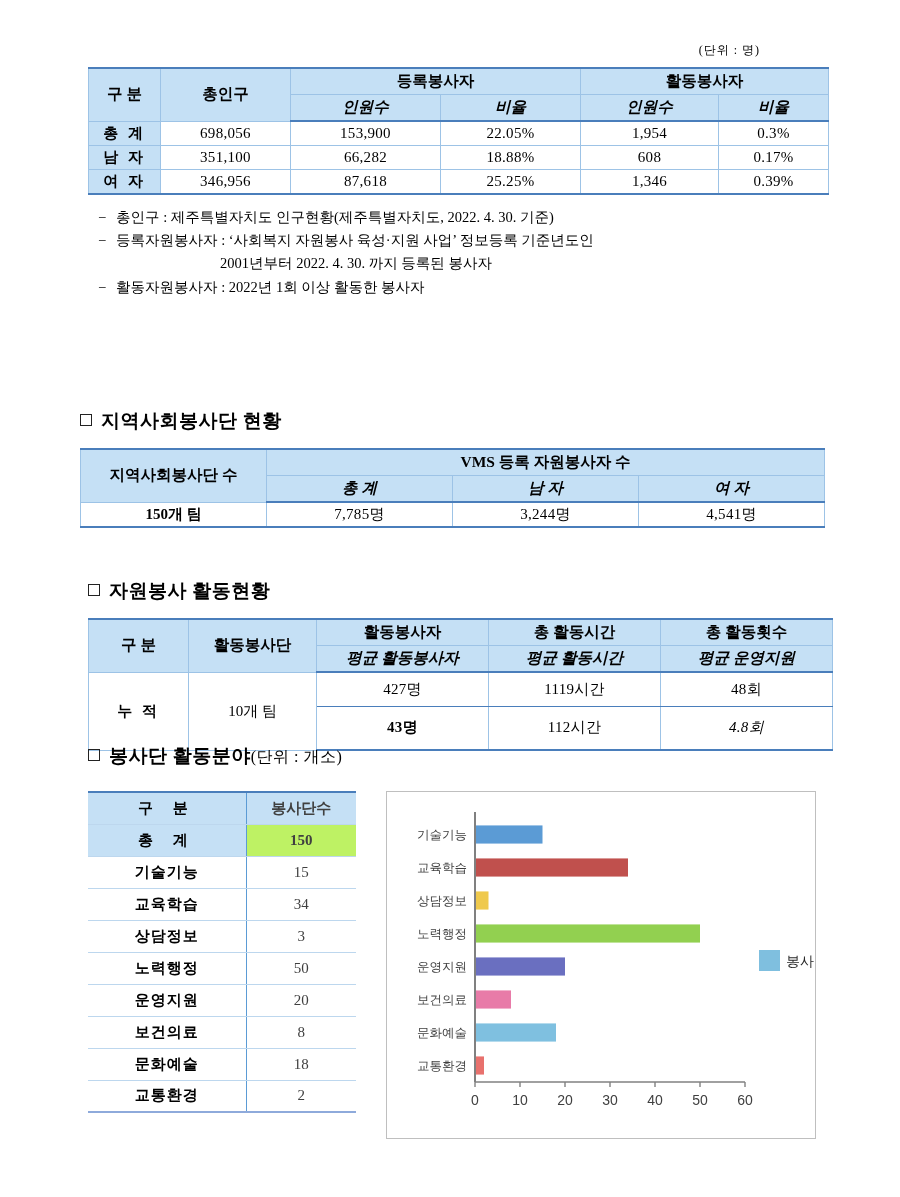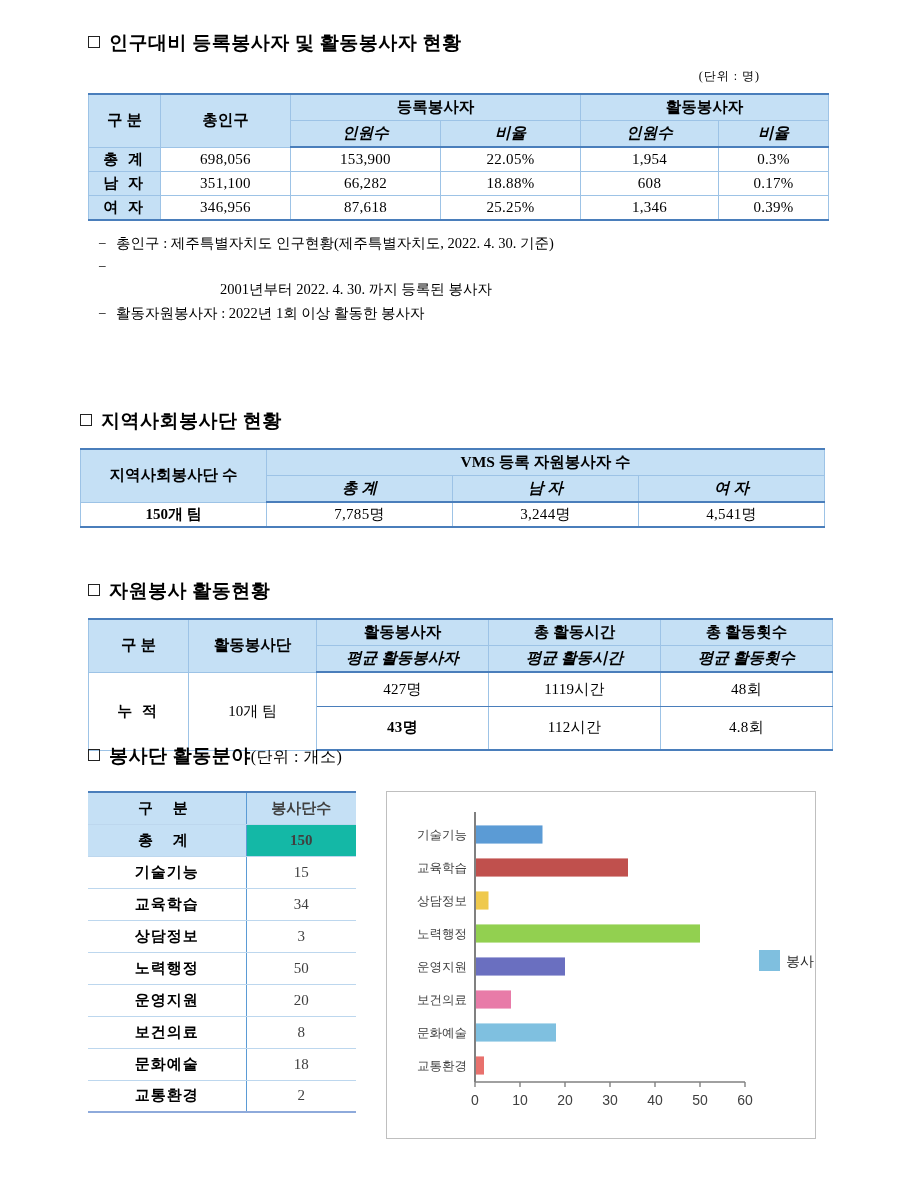--- a/index.html
+++ b/index.html
@@ -90,21 +90,21 @@
     border-left: none; border-right: none;
     border-top: 1px solid #BDD7EE;
     border-bottom: 1px solid #BDD7EE;
     text-align: center; vertical-align: middle;
     height: 32px;
     padding: 0 4px;
   }
   table.cat .c1 { border-right: 1.6px solid #5B9BD5; font-weight: bold; letter-spacing: 1px; }
   table.cat .hdr .c1, table.cat .hdr .c2 { background: #C5E0F5; font-weight: bold; }
   table.cat .totrow .c1 { background: #C5E0F5; }
-  table.cat .totrow .c2 { background: #14b8a6; font-weight: bold; }
+  table.cat .totrow .c2 { background: #bef264; font-weight: bold; }
   table.cat .c2 { color: #404040; }
   table.cat .hdr td { border-top: 2.5px solid #4A7EBB; }
   table.cat .lastrow td { border-bottom: 2.5px solid #8EAADB; }
   table.cat .hdr .c1 { letter-spacing: 8px; }
   table.cat .totrow .c1 { letter-spacing: 8px; }
 
   
   .chartbox {
     width: 430px; height: 348px;
     border: 1px solid #BFBFBF;
@@ -117,24 +117,20 @@
   .tick-lbl { font-family: "Liberation Sans", sans-serif; font-size: 14px; fill: #404040; }
   .legend-lbl { font-family: "Liberation Sans", sans-serif; font-size: 14px; fill: #262626; }
 </style>
 </head>
 <body>
 
 <div class="page">
 
   <div style="position:absolute; left:88px; top:30px; width:740px;">
 
-    <div class="sec-head">
-      <span class="box"></span>
-      <span>인구대비 등록봉사자 및 활동봉사자 현황</span>
-    </div>
 
     <div class="unit-right" style="margin-top:12px;">(단위 : 명)</div>
 
     <table class="dt" style="width:740px; margin-top:8px;">
       <colgroup>
         <col style="width:72px">
           <col style="width:130px">
           <col style="width:150px">
         <col style="width:140px">
           <col style="width:138px">
@@ -182,20 +178,21 @@
       </tbody>
     </table>
 
     <div class="notes" style="margin-top:11px; padding-left:10px;">
       <div class="ln">
         <span class="dash">−</span>
         <span>총인구 : 제주특별자치도 인구현황(제주특별자치도, 2022. 4. 30. 기준)</span>
       </div>
       <div class="ln">
         <span class="dash">−</span>
+        <span>등록자원봉사자 : ‘사회복지 자원봉사 육성·지원 사업’ 정보등록 기준년도인</span>
       </div>
       <div class="ln">
         <span class="ind">2001년부터 2022. 4. 30. 까지 등록된 봉사자</span>
       </div>
       <div class="ln">
         <span class="dash">−</span>
         <span>활동자원봉사자 : 2022년 1회 이상 활동한 봉사자</span>
       </div>
     </div>
   </div>
@@ -255,35 +252,35 @@
         <tr>
           <th class="hd topline" rowspan="2">구 분</th>
           <th class="hd topline" rowspan="2">활동봉사단</th>
           <th class="hd topline">활동봉사자</th>
           <th class="hd topline">총 활동시간</th>
           <th class="hd topline">총 활동횟수</th>
         </tr>
         <tr>
           <th class="hd hdsep">평균 활동봉사자</th>
           <th class="hd hdsep">평균 활동시간</th>
-          <th class="hd hdsep">평균 활동횟수</th>
+          <th class="hd hdsep">평균 운영지원</th>
         </tr>
       </thead>
       <tbody>
         <tr>
           <td class="plain" rowspan="2" style="font-weight:bold; letter-spacing:3px;">누 적</td>
           <td class="plain" rowspan="2">10개 팀</td>
           <td class="plain num" style="height:34px; border-bottom:1.8px solid #4A7EBB;">427명</td>
           <td class="plain num" style="height:34px; border-bottom:1.8px solid #4A7EBB;">1119시간</td>
           <td class="plain num" style="height:34px; border-bottom:1.8px solid #4A7EBB;">48회</td>
         </tr>
         <tr>
           <td class="plain num botline" style="height:44px;font-weight:bold;">43명</td>
           <td class="plain num botline" style="height:28px;">112시간</td>
-          <td class="plain num botline" style="height:34px;">4.8회</td>
+          <td class="plain num botline" style="height:34px;font-style:italic;">4.8회</td>
         </tr>
       </tbody>
     </table>
   </div>
 
   <div style="position:absolute; left:88px; top:743px; width:750px;">
 
     <div class="sec-head">
       <span class="box"></span>
       <span>봉사단 활동분야</span>

